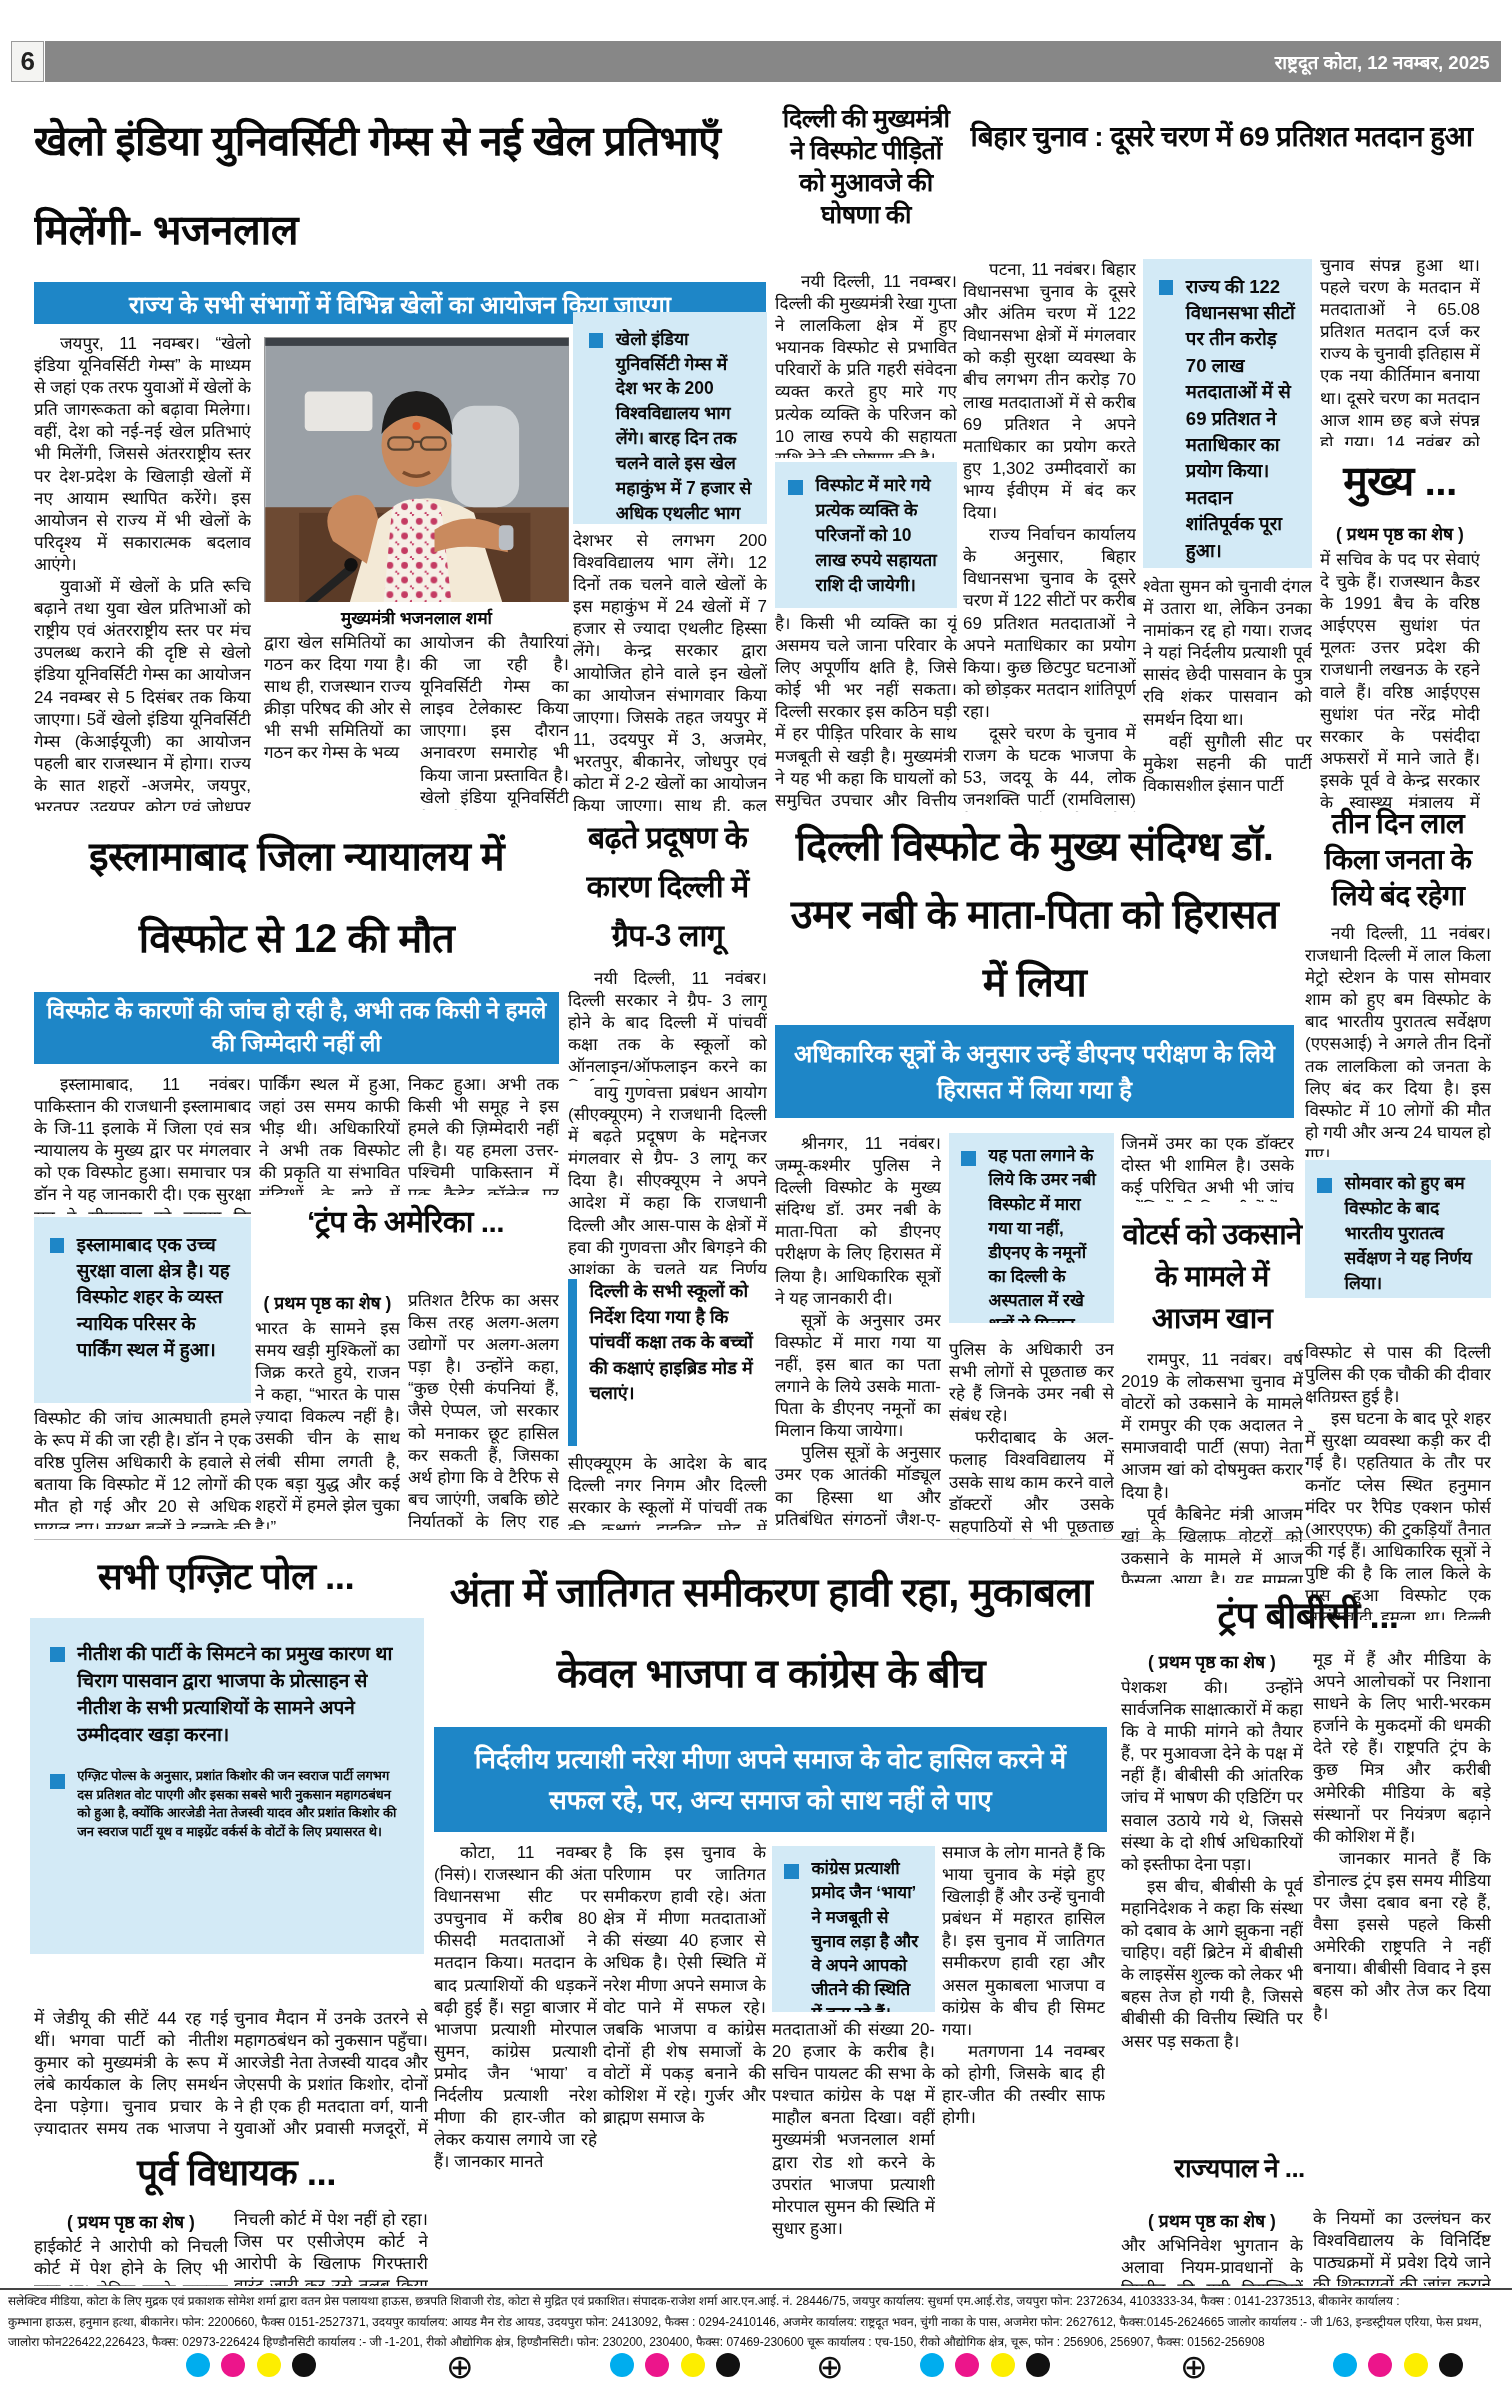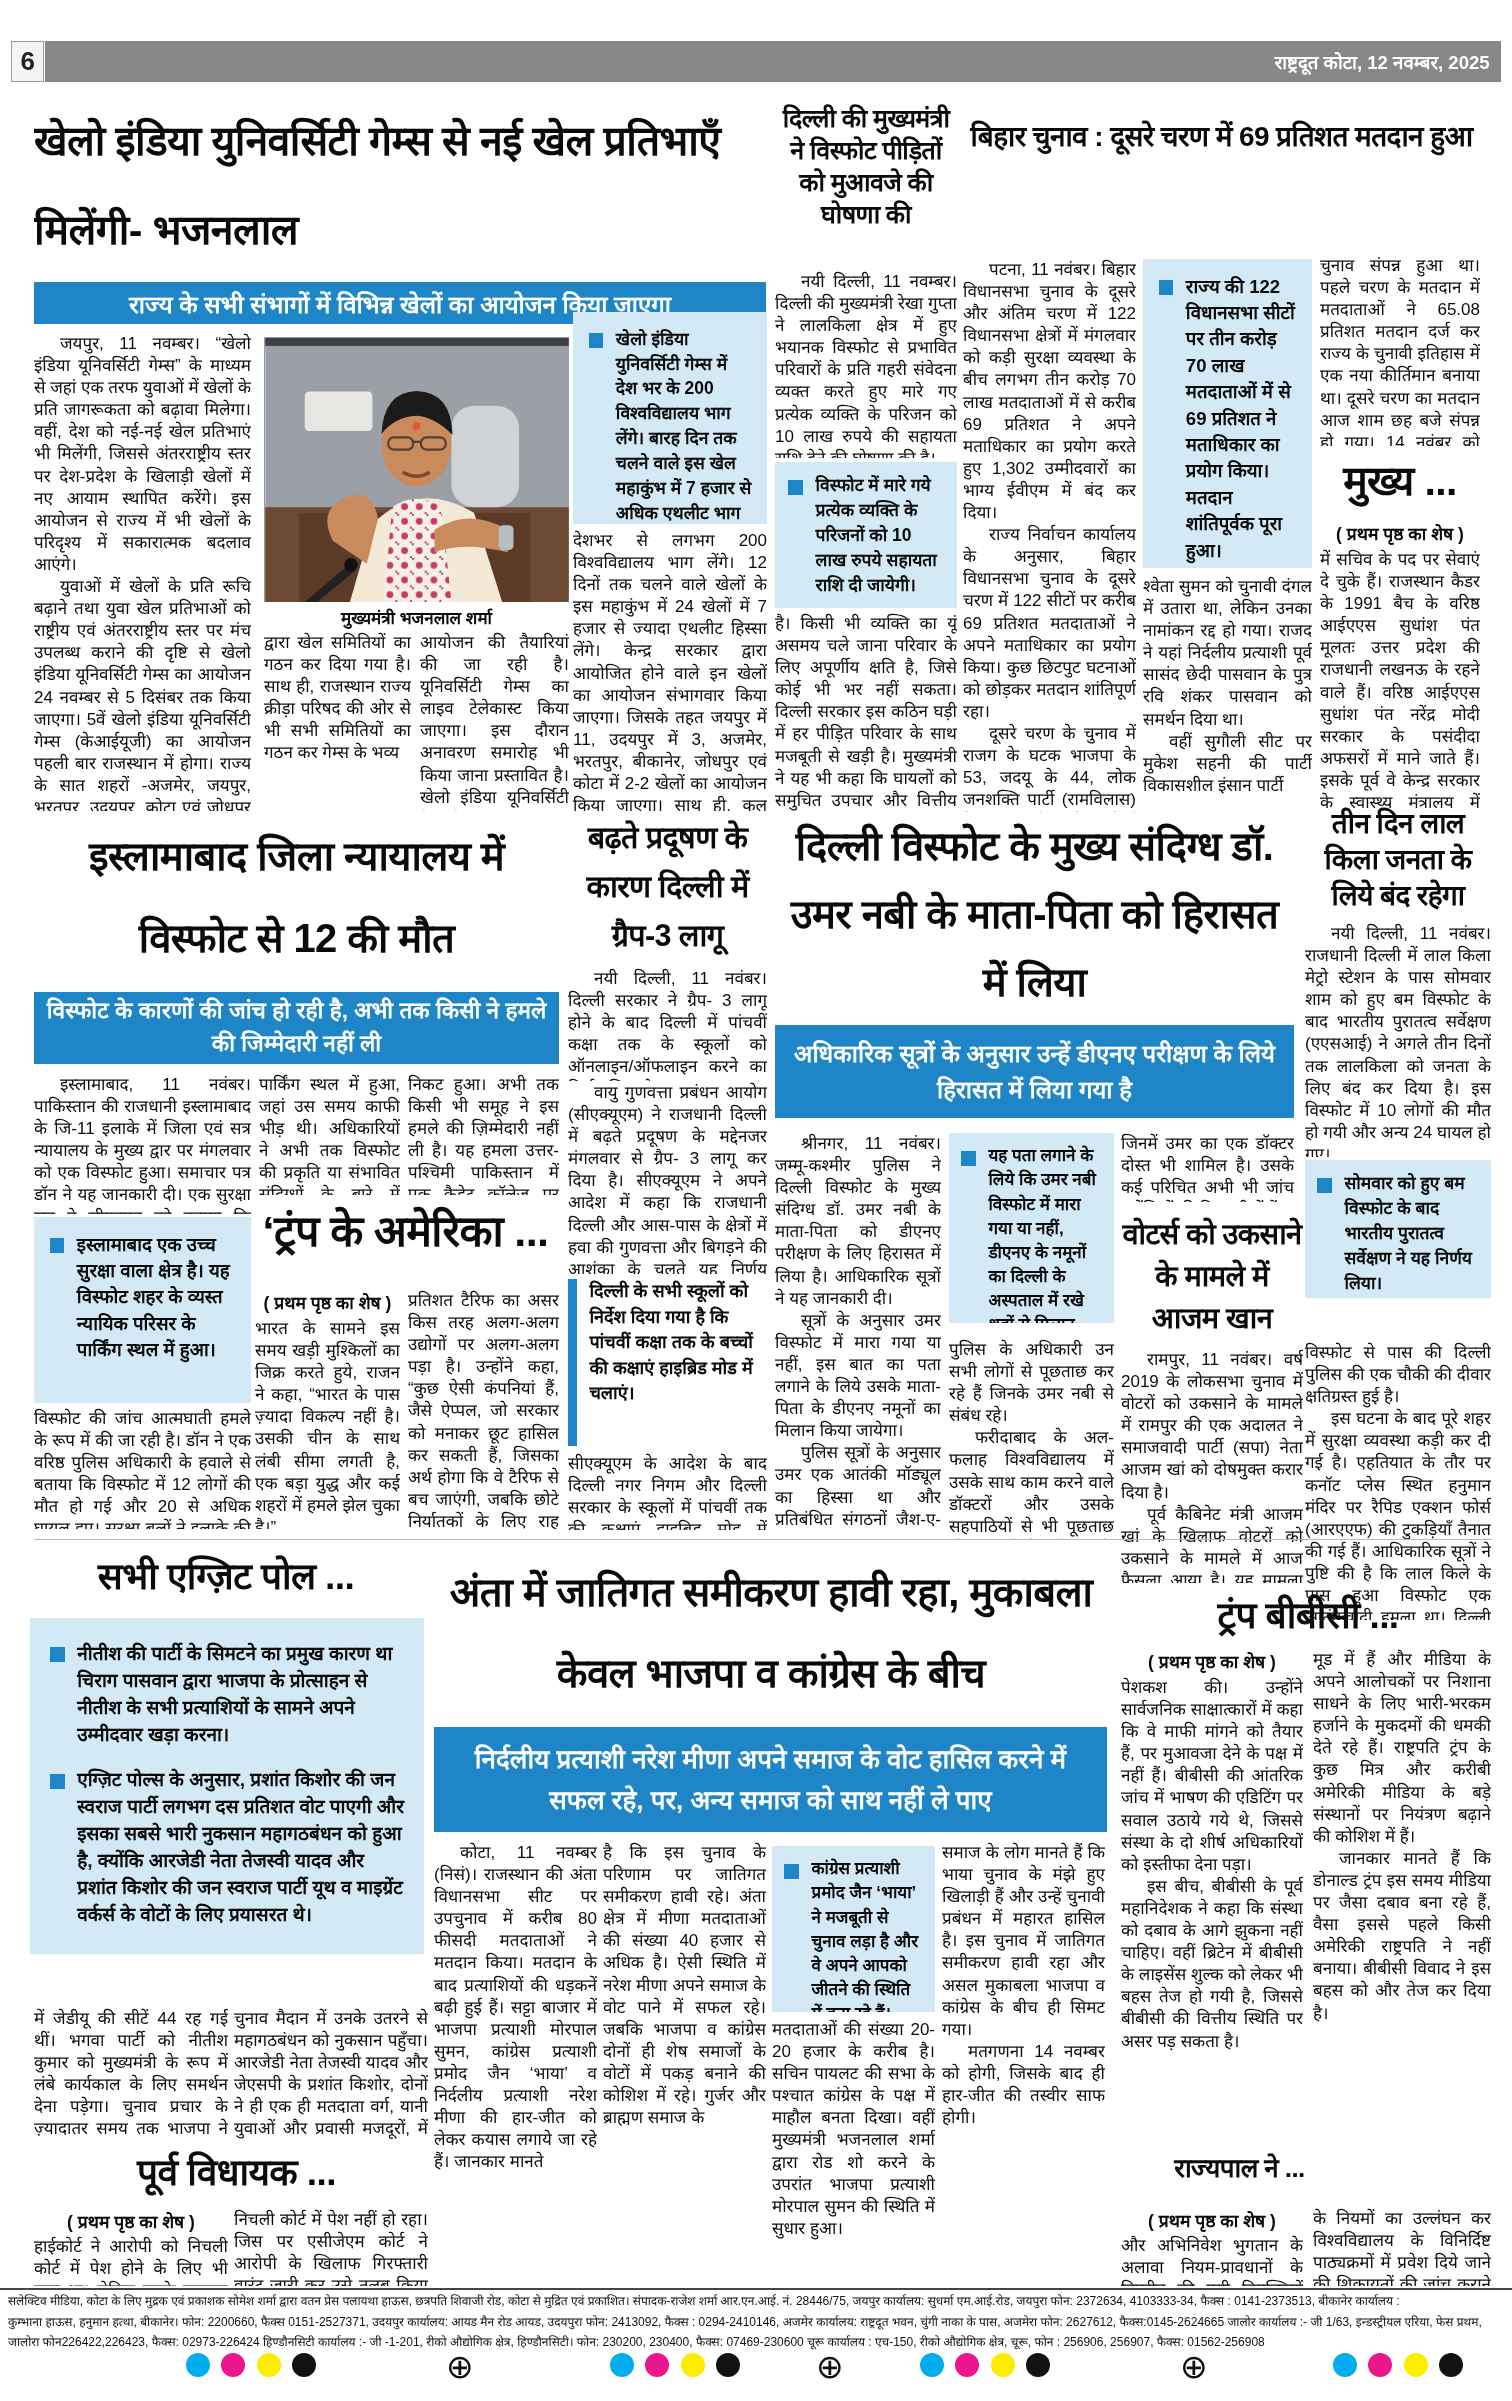--- a/index.html
+++ b/index.html
@@ -160,21 +160,21 @@
   <div class="abs body-text clip" style="left:34px;top:1408px;width:217px;height:121px;">
     <p class="noindent">विस्फोट की जांच आत्मघाती हमले के रूप में की जा रही है। डॉन ने एक वरिष्ठ पुलिस अधिकारी के हवाले से बताया कि विस्फोट में 12 लोगों की मौत हो गई और 20 से अधिक घायल हुए। सुरक्षा बलों ने इलाके की घेराबंदी कर दी।</p>
   </div>
   <div class="abs body-text clip" style="left:259px;top:1074px;width:141px;height:121px;">
     <p class="noindent">पार्किंग स्थल में हुआ, जहां उस समय काफी भीड़ थी। अधिकारियों ने अभी तक विस्फोट की प्रकृति या संभावित संदिग्धों के बारे में विस्तृत जानकारी नहीं दी है। इस्लामाबाद एक उच्च सुरक्षा वाला क्षेत्र है और विस्फोट शहर के व्यस्त न्यायिक परिसर के</p>
   </div>
   <div class="abs body-text clip" style="left:408px;top:1074px;width:151px;height:121px;">
     <p class="noindent">निकट हुआ। अभी तक किसी भी समूह ने इस हमले की ज़िम्मेदारी नहीं ली है। यह हमला उत्तर-पश्चिमी पाकिस्तान में एक कैडेट कॉलेज पर आतंकवादियों द्वारा किए गए हमले के एक दिन बाद हुआ है।</p>
   </div>
 
-  <div class="abs sec-title clip" style="left:251px;top:1200px;width:309px;height:80px;font-size:43px;">‘ट्रंप के अमेरिका ...</div>
+  <div class="abs sec-title clip" style="left:251px;top:1200px;width:309px;height:80px;font-size:30px;">‘ट्रंप के अमेरिका ...</div>
   <div class="abs cont-label clip" style="left:255px;top:1290px;width:145px;height:26px;">( प्रथम पृष्ठ का शेष )</div>
   <div class="abs body-text clip" style="left:255px;top:1318px;width:145px;height:211px;">
     <p class="noindent">भारत के सामने इस समय खड़ी मुश्किलों का जिक्र करते हुये, राजन ने कहा, “भारत के पास ज़्यादा विकल्प नहीं है। उसकी चीन के साथ लंबी सीमा लगती है, एक बड़ा युद्ध और कई शहरों में हमले झेल चुका है।”</p>
 
   </div>
   <div class="abs body-text clip" style="left:408px;top:1290px;width:151px;height:239px;">
     <p class="noindent">प्रतिशत टैरिफ का असर किस तरह अलग-अलग उद्योगों पर अलग-अलग पड़ा है। उन्होंने कहा, “कुछ ऐसी कंपनियां हैं, जैसे ऐप्पल, जो सरकार को मनाकर छूट हासिल कर सकती हैं, जिसका अर्थ होगा कि वे टैरिफ से बच जाएंगी, जबकि छोटे निर्यातकों के लिए राह मुश्किल होगी।”</p>
   </div>
 
   <div class="abs headline center clip" style="left:568px;top:813px;width:199px;height:149px;font-size:30.5px;line-height:49px;">बढ़ते प्रदूषण के कारण दिल्ली में ग्रैप-3 लागू</div>
@@ -255,21 +255,21 @@
   <div class="abs rule" style="left:34px;top:1539px;width:1458px;"></div>
 
   <div class="abs sec-title clip" style="left:52px;top:1549px;width:348px;height:60px;font-size:37px;">सभी एग्ज़िट पोल ...</div>
   <div class="abs hl-box clip" style="left:30px;top:1618px;width:394px;height:336px;padding:22.6px 19px;">
     <div class="hl-item">
       <span class="sq"></span>
       <p class="hl-text" style="font-size:19px;">नीतीश की पार्टी के सिमटने का प्रमुख कारण था चिराग पासवान द्वारा भाजपा के प्रोत्साहन से नीतीश के सभी प्रत्याशियों के सामने अपने उम्मीदवार खड़ा करना।</p>
     </div>
     <div class="hl-item">
       <span class="sq"></span>
-      <p class="hl-text" style="font-size:19px;">एग्ज़िट पोल्स के अनुसार, प्रशांत किशोर की जन स्वराज पार्टी लगभग दस प्रतिशत वोट पाएगी और इसका सबसे भारी नुकसान महागठबंधन को हुआ है, क्योंकि आरजेडी नेता तेजस्वी यादव और प्रशांत किशोर की जन स्वराज पार्टी यूथ व माइग्रेंट वर्कर्स के वोटों के लिए प्रयासरत थे।</p>
+      <p class="hl-text" style="font-size:13px;">एग्ज़िट पोल्स के अनुसार, प्रशांत किशोर की जन स्वराज पार्टी लगभग दस प्रतिशत वोट पाएगी और इसका सबसे भारी नुकसान महागठबंधन को हुआ है, क्योंकि आरजेडी नेता तेजस्वी यादव और प्रशांत किशोर की जन स्वराज पार्टी यूथ व माइग्रेंट वर्कर्स के वोटों के लिए प्रयासरत थे।</p>
     </div>
   </div>
   <div class="abs body-text clip" style="left:34px;top:2008px;width:194px;height:132px;">
     <p class="noindent">में जेडीयू की सीटें 44 रह गई थीं। भगवा पार्टी को नीतीश कुमार को मुख्यमंत्री के रूप में लंबे कार्यकाल के लिए समर्थन देना पड़ेगा। चुनाव प्रचार के ज़्यादातर समय तक भाजपा ने मुख्यमंत्री पद के चेहरे को लेकर अस्पष्ट रुख रखा था, लेकिन अभियान के अंत में उसने नीतीश कुमार के नाम</p>
   </div>
   <div class="abs body-text clip" style="left:234px;top:2008px;width:194px;height:132px;">
     <p class="noindent">चुनाव मैदान में उनके उतरने से महागठबंधन को नुकसान पहुँचा। आरजेडी नेता तेजस्वी यादव और जेएसपी के प्रशांत किशोर, दोनों ने ही एक ही मतदाता वर्ग, यानी युवाओं और प्रवासी मजदूरों, में पकड़ बनाने की कोशिश की थी।</p>
   </div>
 
   <div class="abs sec-title clip" style="left:84px;top:2145px;width:305px;height:58px;font-size:37px;">पूर्व विधायक ...</div>

